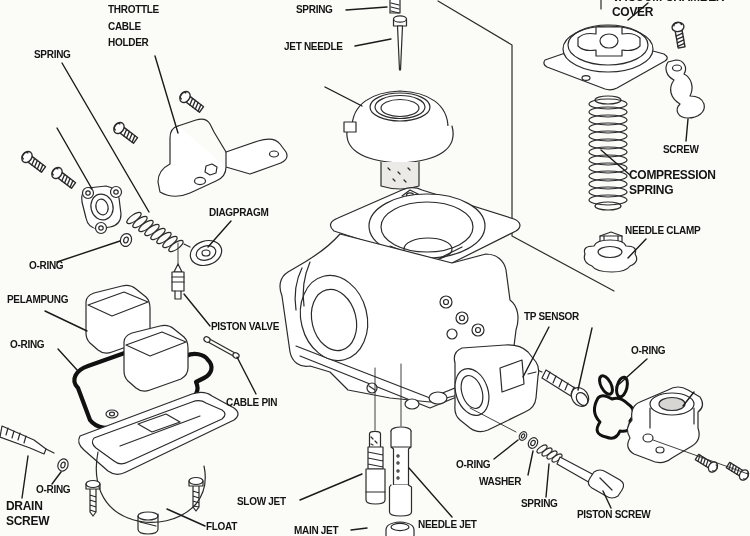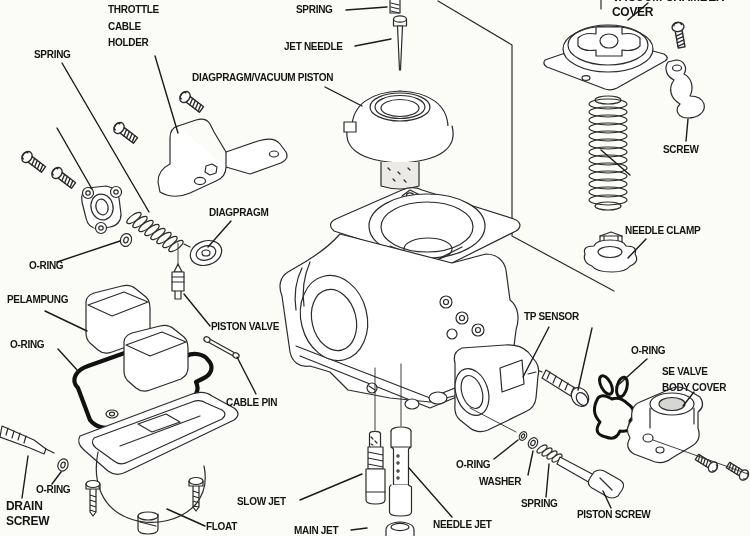--- a/index.html
+++ b/index.html
@@ -336,40 +336,38 @@
       <path d="M546,497 L549,464"></path>
       <path d="M611,508 L603,491"></path>
     </g>
   </svg>
 
   <div class="lbl" style="left:296px;top:2px">SPRING</div>
   <div class="lbl" style="left:108px;top:2px">THROTTLE
 CABLE
 HOLDER</div>
   <div class="lbl" style="left:284px;top:39px">JET NEEDLE</div>
-  <div class="lbl" style="left:192px;top:70px">DIAGPRAGM/VACUUM PISTON</div>
   <div class="lbl" style="left:34px;top:47px">SPRING</div>
   <div class="lbl size-s" style="left:612px;top:-10px">VACUUM CHAMBER COVER</div>
   <div class="lbl" style="left:663px;top:142px">SCREW</div>
+  <div class="lbl size-s" style="left:629px;top:168px">COMPRESSION SPRING</div>
   <div class="lbl" style="left:625px;top:223px">NEEDLE CLAMP</div>
   <div class="lbl" style="left:209px;top:205px">DIAGPRAGM</div>
   <div class="lbl" style="left:29px;top:258px">O-RING</div>
   <div class="lbl" style="left:7px;top:292px">PELAMPUNG</div>
   <div class="lbl" style="left:211px;top:319px">PISTON VALVE</div>
   <div class="lbl" style="left:10px;top:337px">O-RING</div>
   <div class="lbl" style="left:226px;top:395px">CABLE PIN</div>
   <div class="lbl" style="left:524px;top:309px">TP SENSOR</div>
   <div class="lbl" style="left:631px;top:343px">O-RING</div>
-  <div class="lbl" style="left:662px;top:364px;line-height:15.5px">SE VALVE
-BODY COVER</div>
   <div class="lbl size-s" style="left:6px;top:499px">DRAIN
 SCREW</div>
   <div class="lbl" style="left:36px;top:482px">O-RING</div>
   <div class="lbl" style="left:237px;top:494px">SLOW JET</div>
   <div class="lbl" style="left:206px;top:519px">FLOAT</div>
   <div class="lbl" style="left:294px;top:523px">MAIN JET</div>
-  <div class="lbl" style="left:433px;top:517px">NEEDLE JET</div>
+  <div class="lbl" style="left:418px;top:517px">NEEDLE JET</div>
   <div class="lbl" style="left:456px;top:457px">O-RING</div>
   <div class="lbl" style="left:479px;top:474px">WASHER</div>
   <div class="lbl" style="left:521px;top:496px">SPRING</div>
   <div class="lbl" style="left:577px;top:507px">PISTON SCREW</div>
 
 </div>
 
 </body></html>

